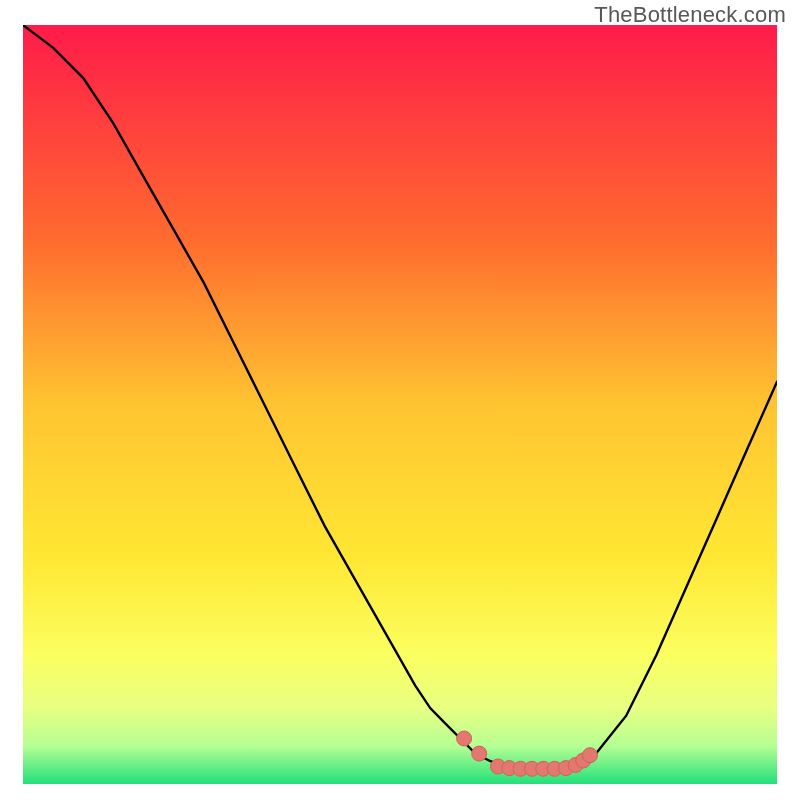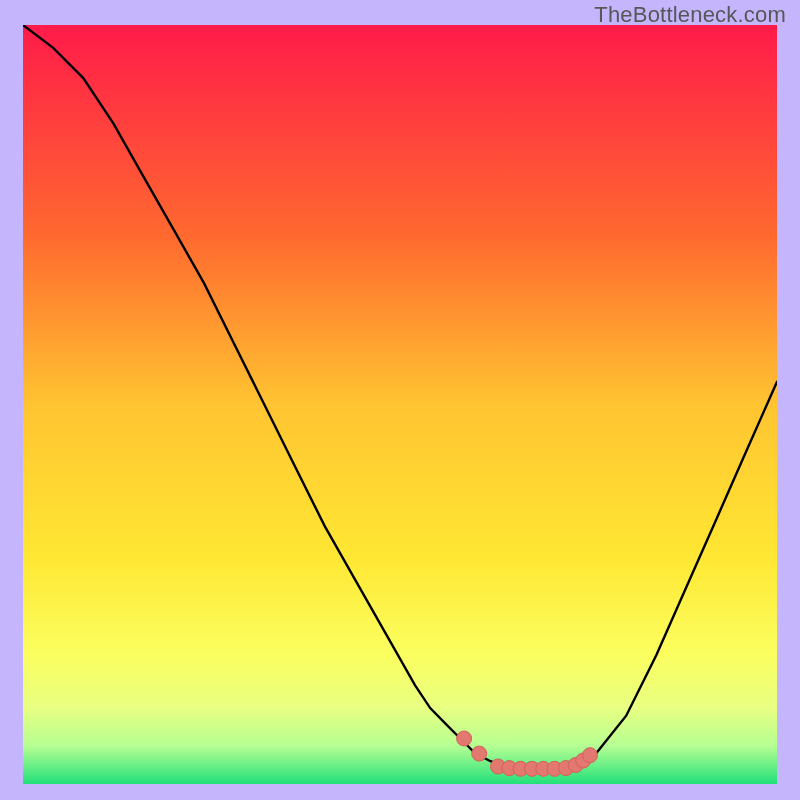--- a/index.html
+++ b/index.html
@@ -1,21 +1,21 @@
 <!DOCTYPE html>
 <html><head>
 <meta charset="utf-8">
 <style>
   * { margin: 0; padding: 0; box-sizing: border-box; }
   html, body { width: 800px; height: 800px; background: #000; overflow: hidden; }
   .frame {
     position: absolute;
     left: 0; top: 0;
     width: 800px; height: 800px;
-    background: #c4b5fd;
+    background: #ffffff;
   }
   .plot {
     position: absolute;
     left: 23px; top: 25px;
     width: 754px; height: 759px;
     overflow: hidden;
   }
   .watermark {
     position: absolute;
     top: 2px; right: 14px;

